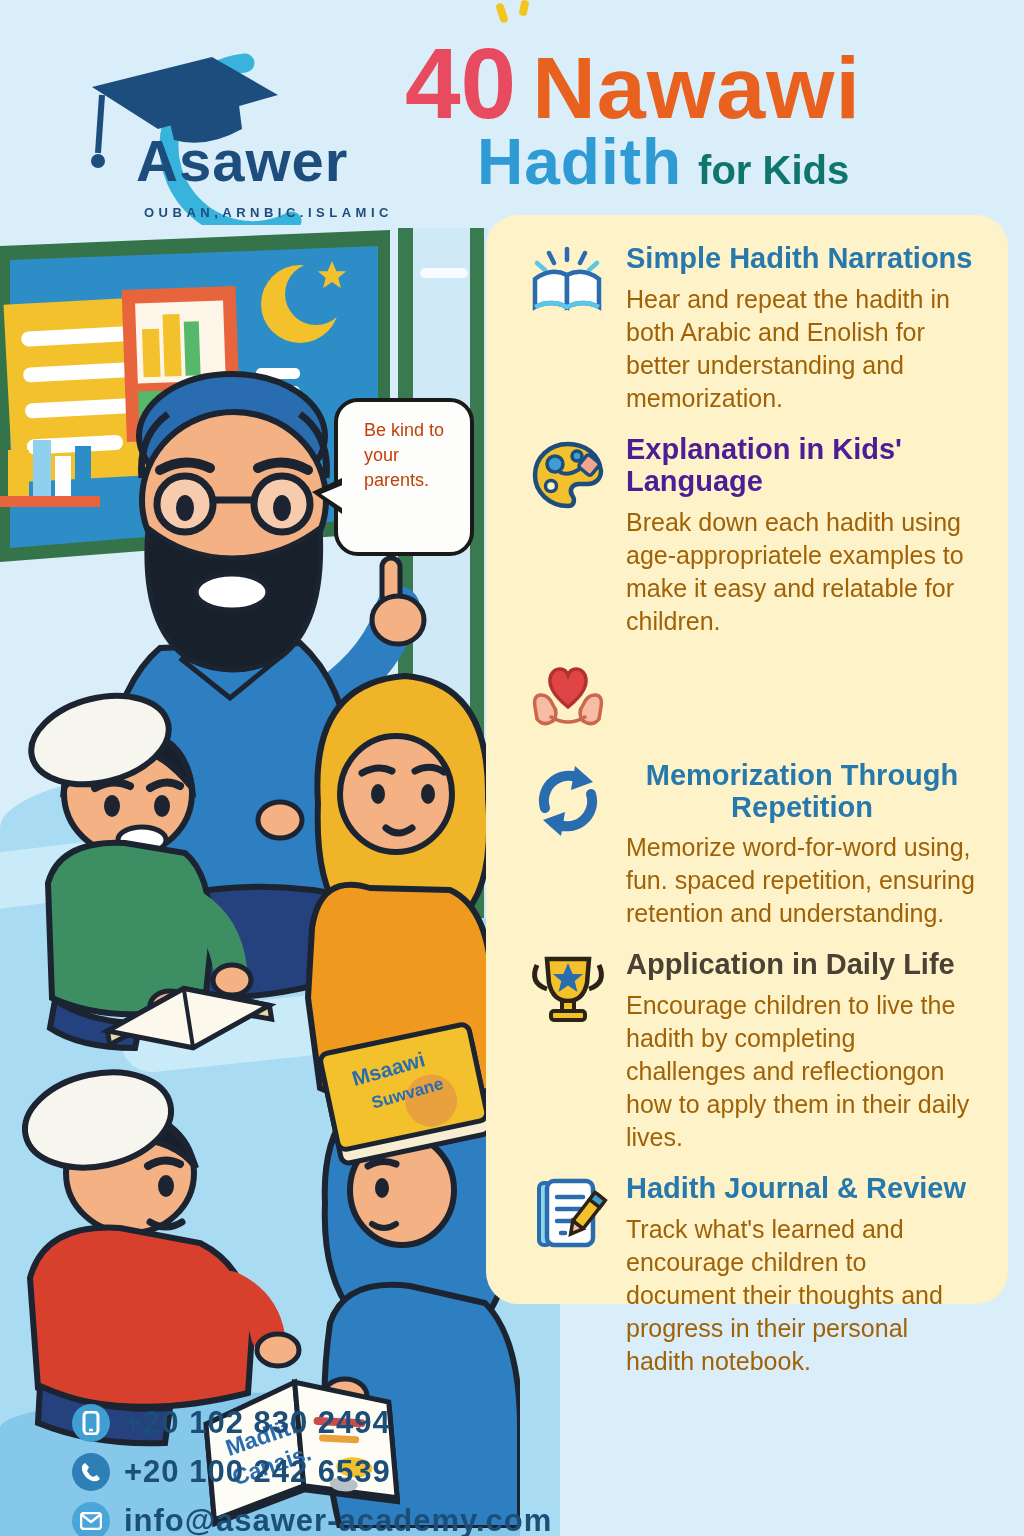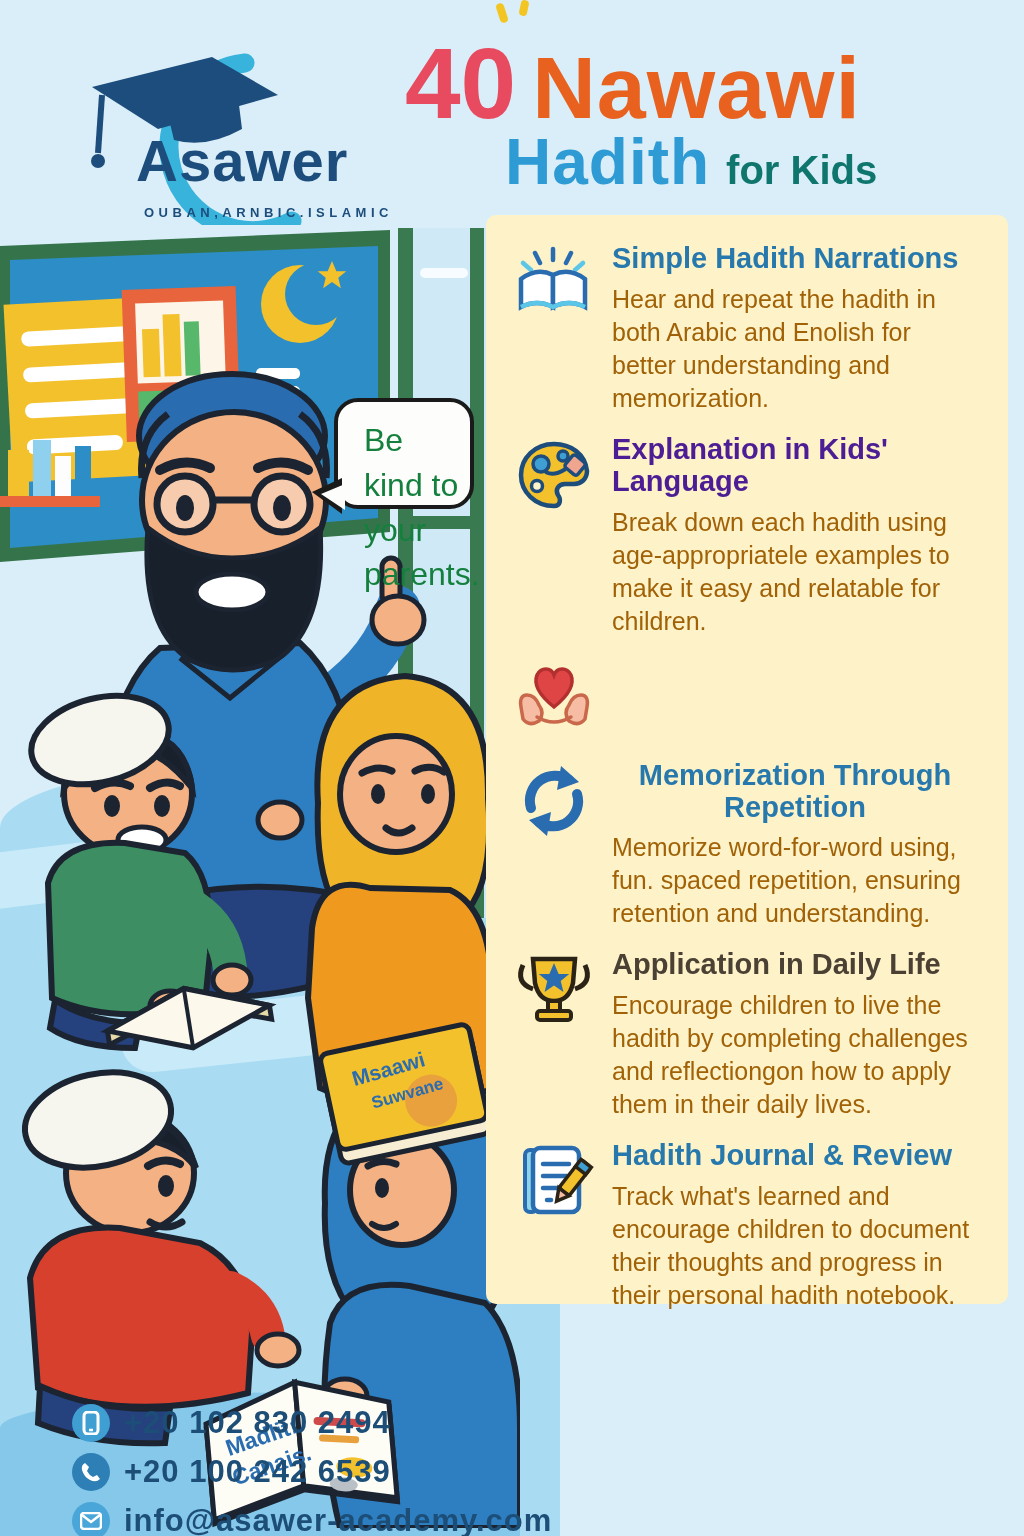--- a/index.html
+++ b/index.html
@@ -21,42 +21,42 @@
   .logo svg{position:absolute;left:0;top:0;}
   .logo-name{position:absolute;left:96px;top:92px;font-size:58px;font-weight:700;
     color:#1d4d7c;letter-spacing:1px;}
   .logo-tagline{position:absolute;left:104px;top:170px;font-size:13px;font-weight:700;
     color:#1d4d7c;letter-spacing:4.5px;white-space:nowrap;}
   
   .title{position:absolute;left:405px;top:36px;width:600px;}
   .title .row{display:flex;align-items:baseline;gap:16px;}
   .title .num{font-size:100px;font-weight:700;line-height:.95;}
   .title .w1{font-size:88px;font-weight:700;line-height:.95;letter-spacing:1px;}
-  .title .row2{margin-left:100px;margin-top:-6px;}
+  .title .row2{margin-left:72px;margin-top:-6px;}
   .title .w2{font-size:64px;font-weight:700;letter-spacing:1px;}
   .title .w3{font-size:40px;font-weight:700;}
   .sparkle{position:absolute;background:#f3c522;border-radius:4px;}
   .sp1{left:498px;top:3px;width:8px;height:20px;transform:rotate(-18deg);}
   .sp2{left:520px;top:0px;width:8px;height:16px;transform:rotate(12deg);}
   
   .panel{position:absolute;left:486px;top:215px;width:522px;height:1089px;
-    background:#fdf2c8;border-radius:10px;box-sizing:border-box;
-    padding:26px 30px 24px 22px;display:flex;flex-direction:column;gap:17px;}
+    background:#fdf2c8;border-radius:32px;box-sizing:border-box;
+    padding:26px 30px 24px 36px;display:flex;flex-direction:column;gap:17px;}
   .section{display:flex;gap:12px;}
   .icon-cell{flex:0 0 92px;display:flex;justify-content:center;}
   .sec-text{flex:1;}
   .sec-text h3{margin:2px 0 8px 0;font-size:29px;line-height:1.1;font-weight:700;}
   .sec-text p{margin:0;font-size:25px;line-height:1.32;color:#a16207;max-width:372px;}
   
   .illu{position:absolute;left:0;top:228px;width:520px;height:1300px;}
   
-  .bubble{position:absolute;left:334px;top:398px;width:140px;height:111px;
+  .bubble{position:absolute;left:334px;top:398px;width:140px;height:158px;
     background:#fdfdfb;border:4px solid #1a1a1a;border-radius:24px;
     padding:16px 6px 6px 26px;box-sizing:border-box;
-    font-size:32px;line-height:1.4;color:#15803d;z-index:5;}
+    font-size:18px;line-height:1.4;color:#c2410c;z-index:5;}
   .bubble::before{content:'';position:absolute;left:-26px;top:76px;width:0;height:0;
     border-top:14px solid transparent;border-bottom:22px solid transparent;
     border-right:30px solid #1a1a1a;}
   .bubble::after{content:'';position:absolute;left:-17px;top:82px;width:0;height:0;
     border-top:10px solid transparent;border-bottom:16px solid transparent;
     border-right:24px solid #fdfdfb;}
   
   .contact{position:absolute;left:72px;top:1404px;display:flex;flex-direction:column;gap:11px;z-index:6;}
   .c-row{display:flex;align-items:center;gap:14px;}
   .c-ico{width:38px;height:38px;border-radius:50%;display:flex;align-items:center;justify-content:center;}

